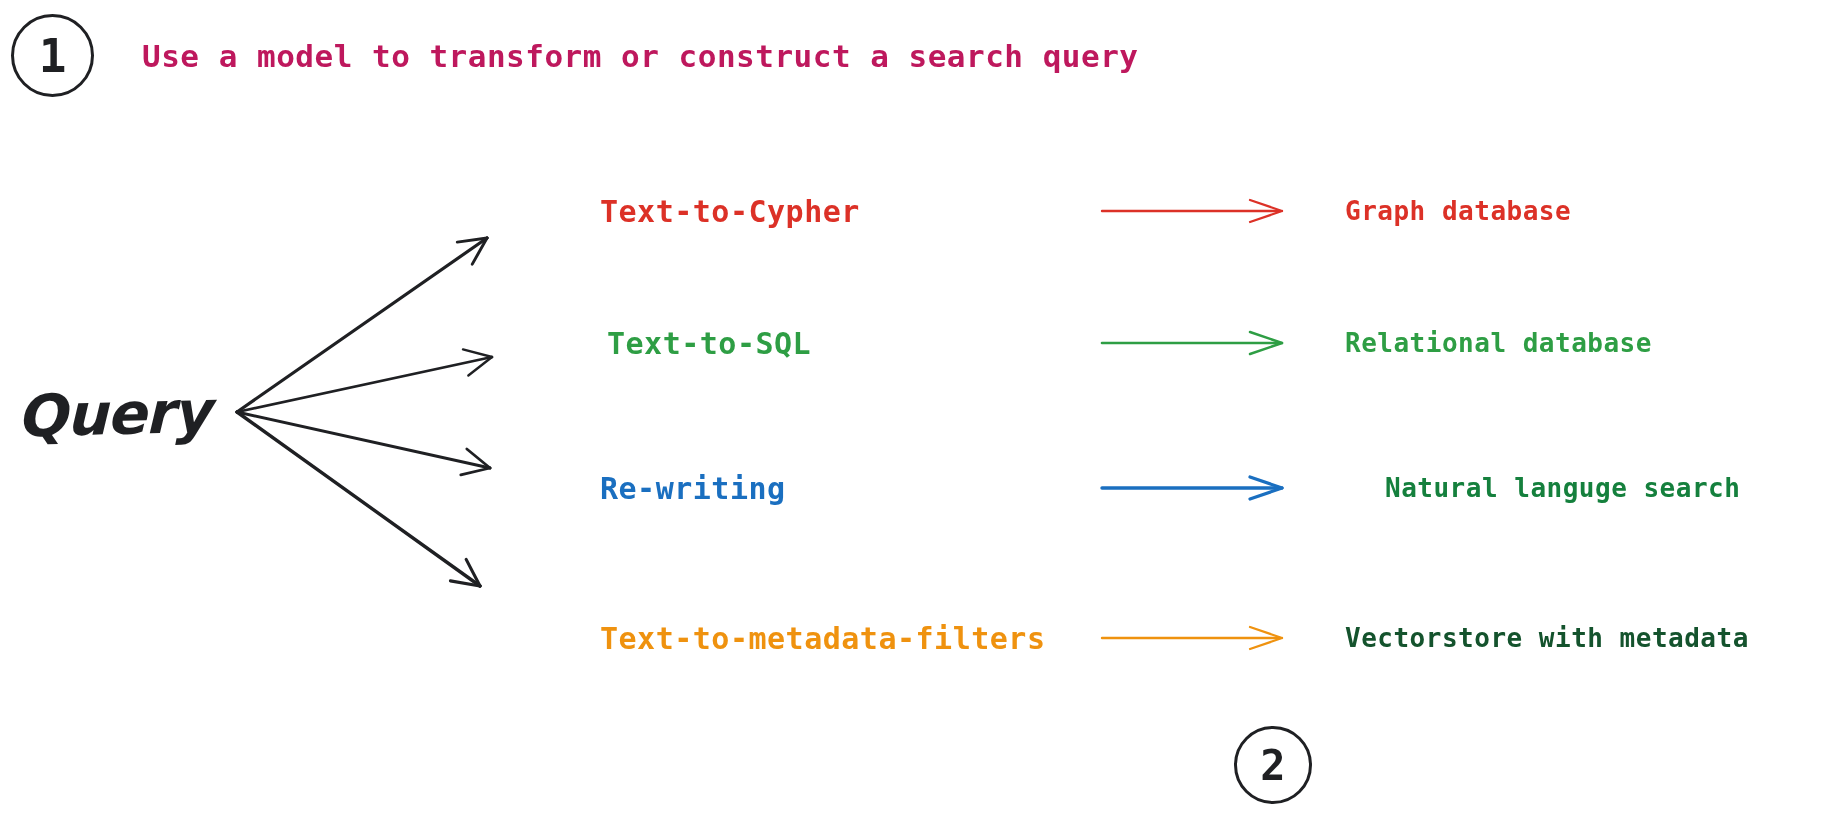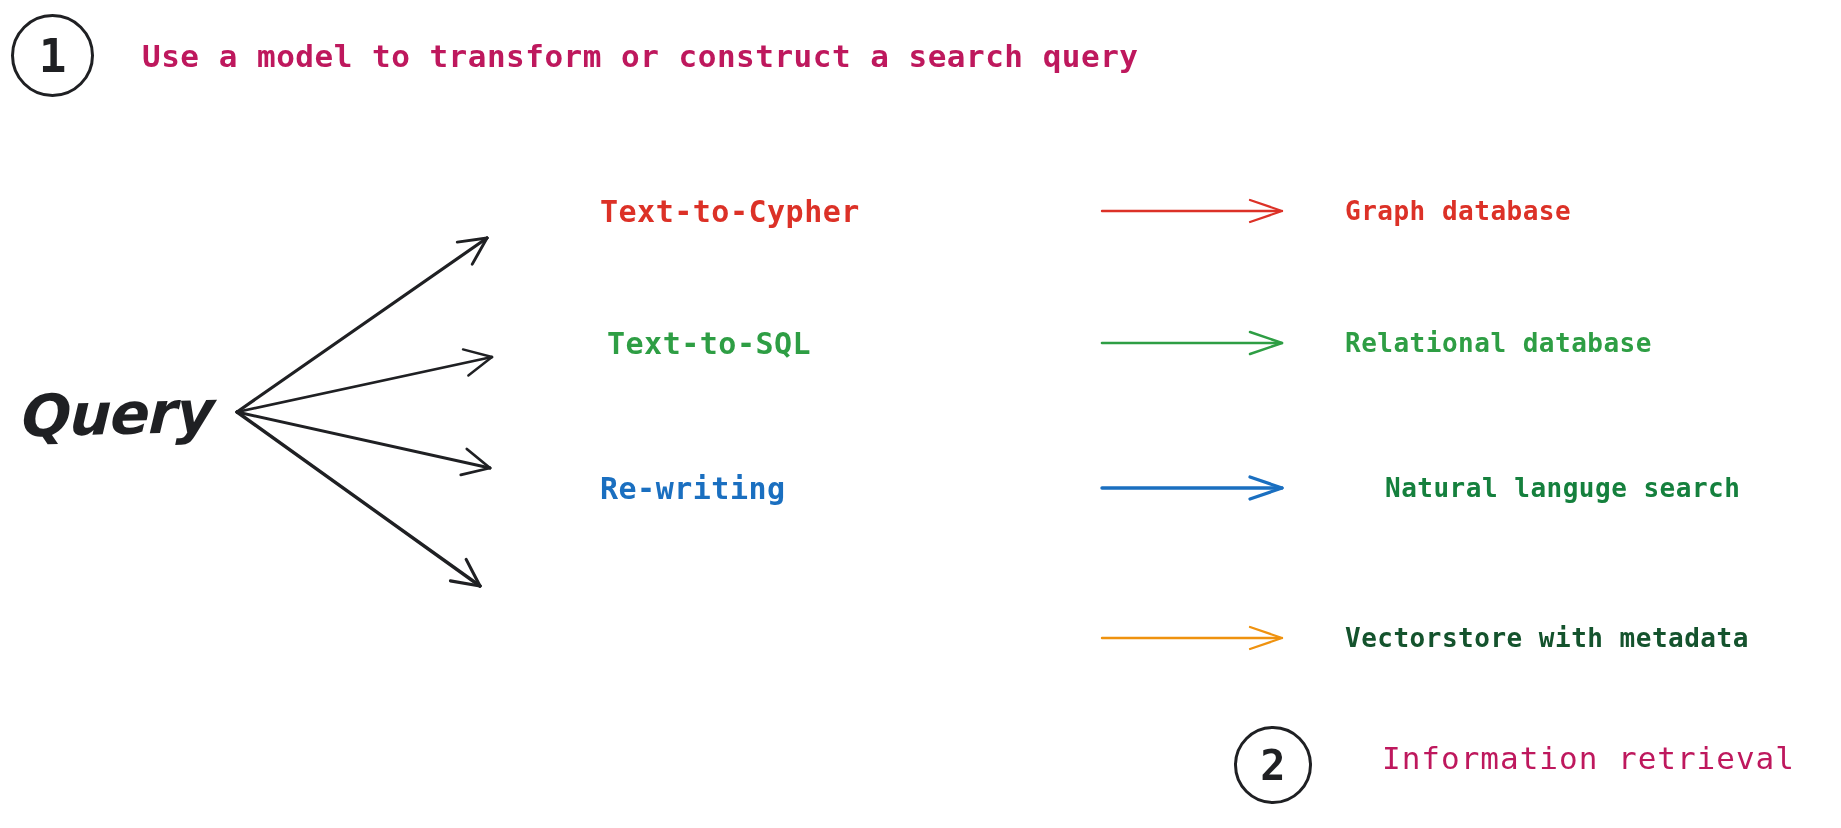--- a/index.html
+++ b/index.html
@@ -186,27 +186,27 @@
       <div class="branch-row" style="top: 458px;">
         <div class="branch-source-label" style="color: rgb(26, 111, 192);">Re-writing</div>
         <svg class="branch-arrow" viewBox="0 0 190 40">
           <line x1="4" y1="20" x2="182" y2="20" stroke="#1a6fc0" stroke-width="3.4" stroke-linecap="round"></line>
           <line x1="184" y1="20" x2="152" y2="9" stroke="#1a6fc0" stroke-width="3.23" stroke-linecap="round"></line>
           <line x1="184" y1="20" x2="152" y2="31" stroke="#1a6fc0" stroke-width="3.23" stroke-linecap="round"></line>
         </svg>
         <div class="branch-target-label" style="color: #15803d; margin-left: 40px;">Natural languge search</div>
       </div>
       <div class="branch-row" style="top: 608px;">
+        <div class="branch-source-label" style="color: rgb(239, 146, 15);">Text-to-metadata-filters</div>
         <svg class="branch-arrow" viewBox="0 0 190 40">
           <line x1="4" y1="20" x2="182" y2="20" stroke="#ef920f" stroke-width="2.4" stroke-linecap="round"></line>
           <line x1="184" y1="20" x2="152" y2="9" stroke="#ef920f" stroke-width="2.28" stroke-linecap="round"></line>
           <line x1="184" y1="20" x2="152" y2="31" stroke="#ef920f" stroke-width="2.28" stroke-linecap="round"></line>
         </svg>
         <div class="branch-target-label" style="color: #14532d;">Vectorstore with metadata</div>
       </div>
     </div>
 
   <div class="step-badge" id="badge-two">
     <span>2</span>
   </div>
-  <div class="step-caption" id="step-two-caption">Information retrieval</div>
 
 </div>
 
 </body></html>

